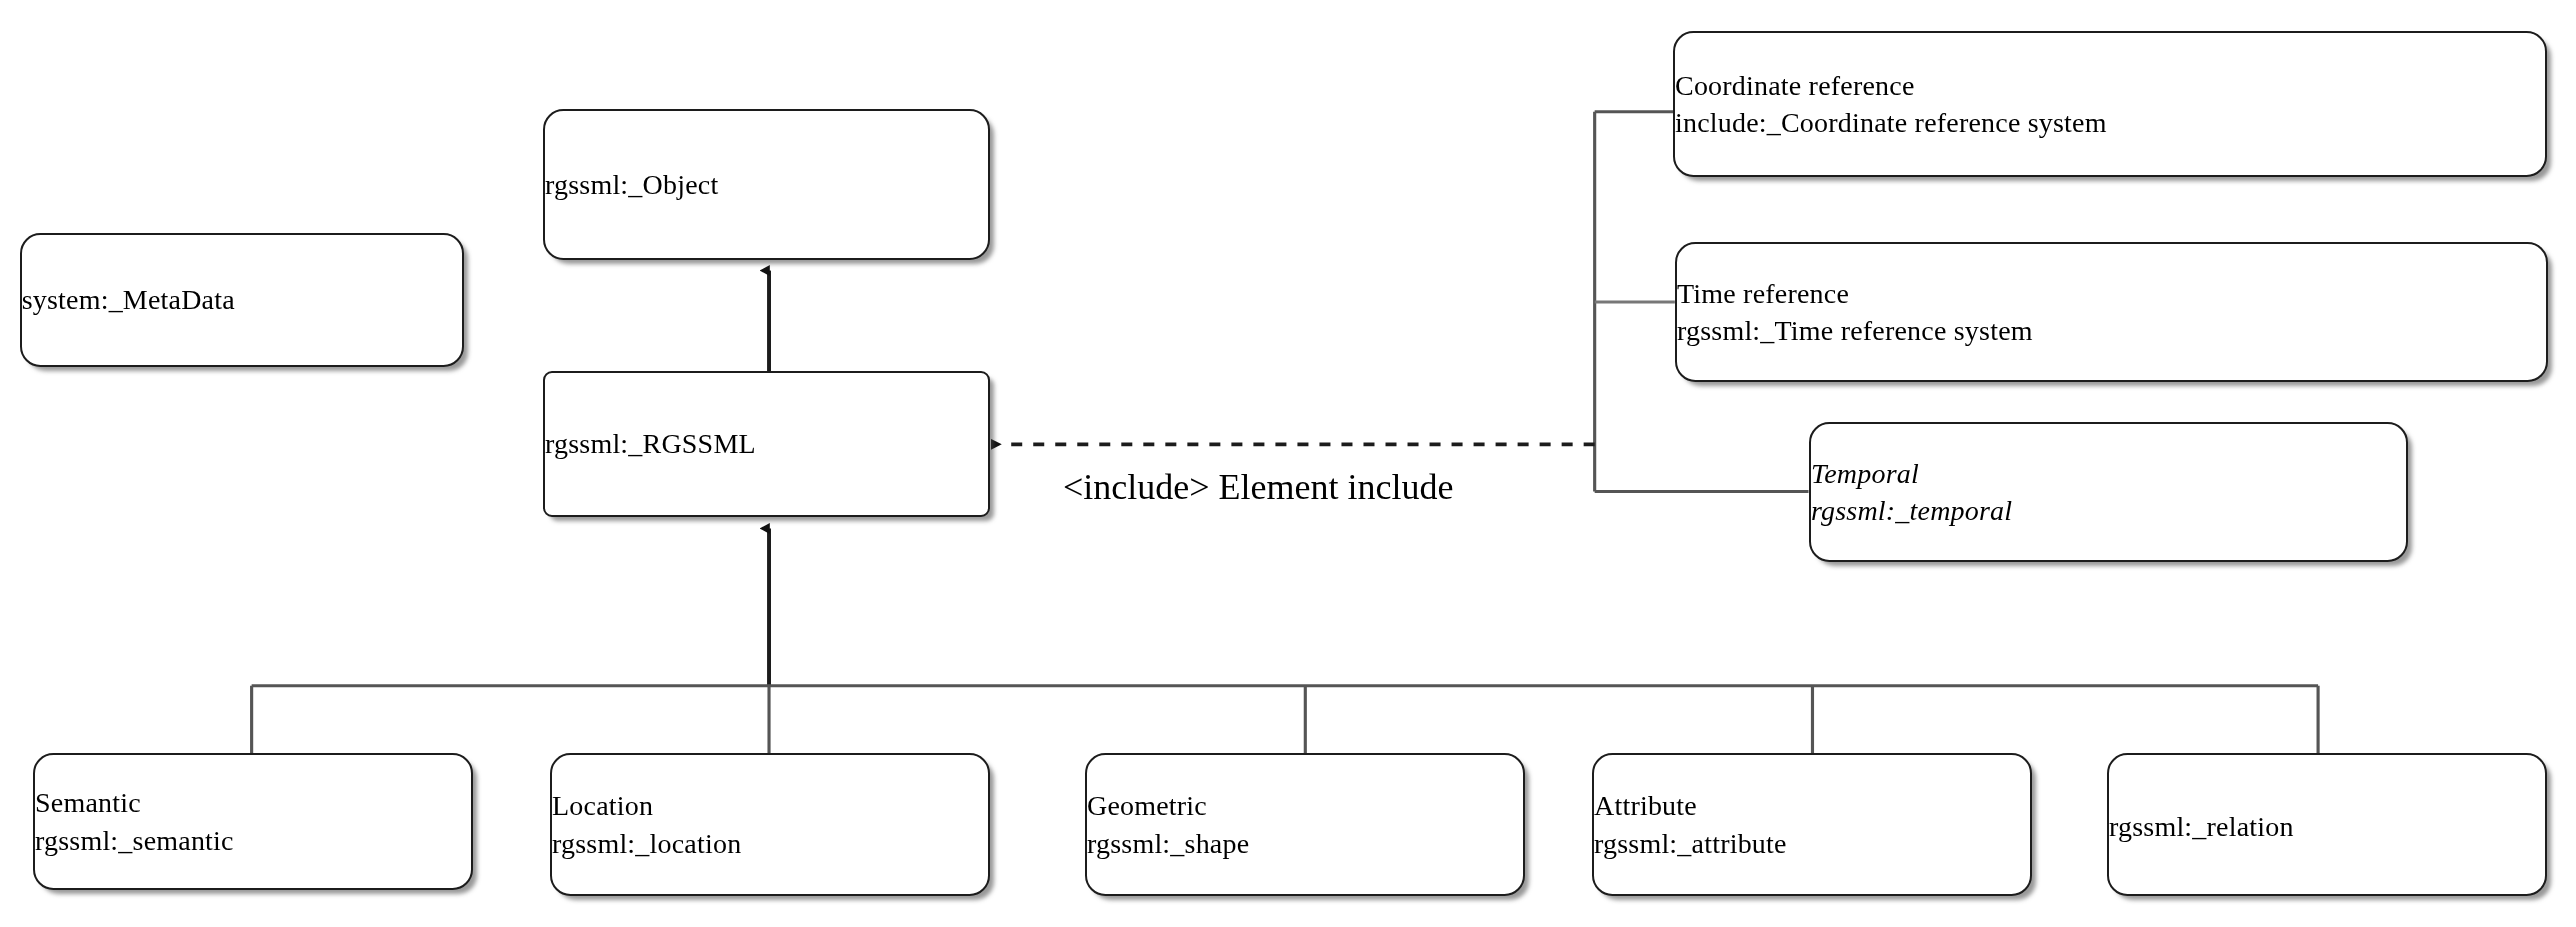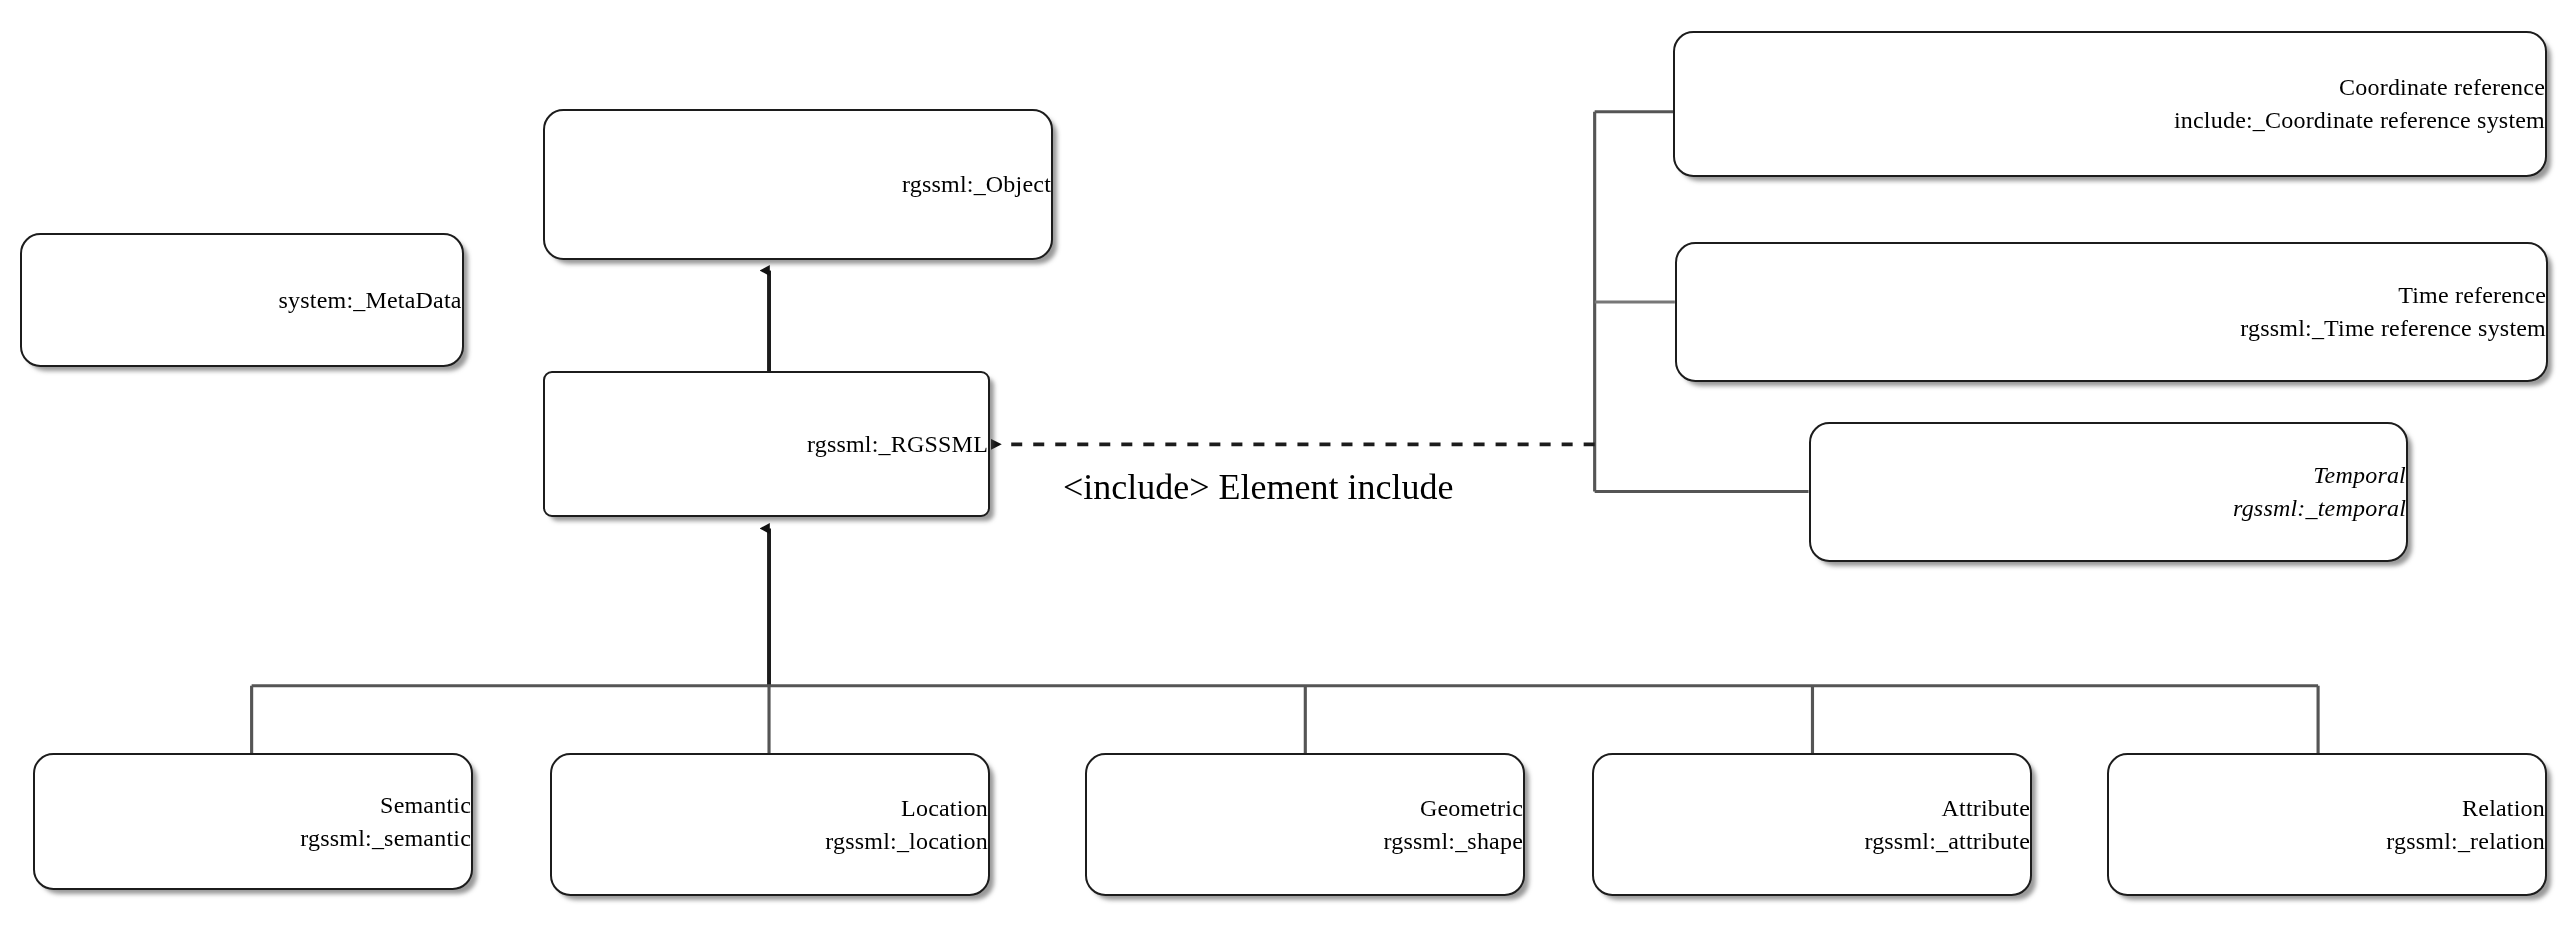--- a/index.html
+++ b/index.html
@@ -34,23 +34,23 @@
     display: flex;
     flex-direction: column;
     align-items: center;
     justify-content: center;
     box-shadow: 5.5px 5.5px 4.7px -1.6px rgba(70,70,70,0.55);
     z-index: 3;
   }
   .box-line {
     display: block;
     width: 100%;
-    text-align: right;
+    text-align: left;
     color: #000000;
-    font-size: 24px;
+    font-size: 28px;
     line-height: 1.18;
     white-space: nowrap;
     letter-spacing: 0.2px;
   }
   .box-line.line-two {
     margin-top: 4.7px;
   }
   .edge-label {
     position: absolute;
     color: #000000;
@@ -95,21 +95,21 @@
       <line x1="2028" y1="384" x2="2130" y2="384" stroke="#777777" stroke-width="4"></line>
       <line x1="2028" y1="625" x2="2300" y2="625" stroke="#555555" stroke-width="4"></line>
       <line x1="2028" y1="565" x2="1272" y2="565" stroke="#1c1c1c" stroke-width="5" stroke-dasharray="14 14" marker-end="url(#solid-triangle-left)"></line>
     </g>
   </svg>
 
   <div class="uml-class-box" style="left:19.7px; top:233px; width:444px; height:134px;">
     <span class="box-line">system:_MetaData</span>
   </div>
 
-  <div class="uml-class-box" style="left:543px; top:109px; width:510px; height:151px;">
+  <div class="uml-class-box" style="left:543px; top:109px; width:447px; height:151px;">
     <span class="box-line">rgssml:_Object</span>
   </div>
 
   <div class="uml-class-box" style="left:543px; top:371px; width:447px; height:146px;border-radius:9px;">
     <span class="box-line">rgssml:_RGSSML</span>
   </div>
 
   <div class="uml-class-box" style="left:1673px; top:31px; width:874px; height:146px;">
     <span class="box-line">Coordinate reference</span>
     <span class="box-line line-two">include:_Coordinate reference system</span>
@@ -139,20 +139,19 @@
     <span class="box-line">Geometric</span>
     <span class="box-line line-two">rgssml:_shape</span>
   </div>
 
   <div class="uml-class-box" style="left:1592px; top:753px; width:440px; height:143px;">
     <span class="box-line">Attribute</span>
     <span class="box-line line-two">rgssml:_attribute</span>
   </div>
 
   <div class="uml-class-box" style="left:2107px; top:753px; width:440px; height:143px;">
-    <span class="box-line">Relation</span>
     <span class="box-line line-two">rgssml:_relation</span>
   </div>
 
   <span class="edge-label" style="left:1063px; top:466px;">&lt;include&gt; Element include</span>
 
 </div>
 
 
 </body></html>

